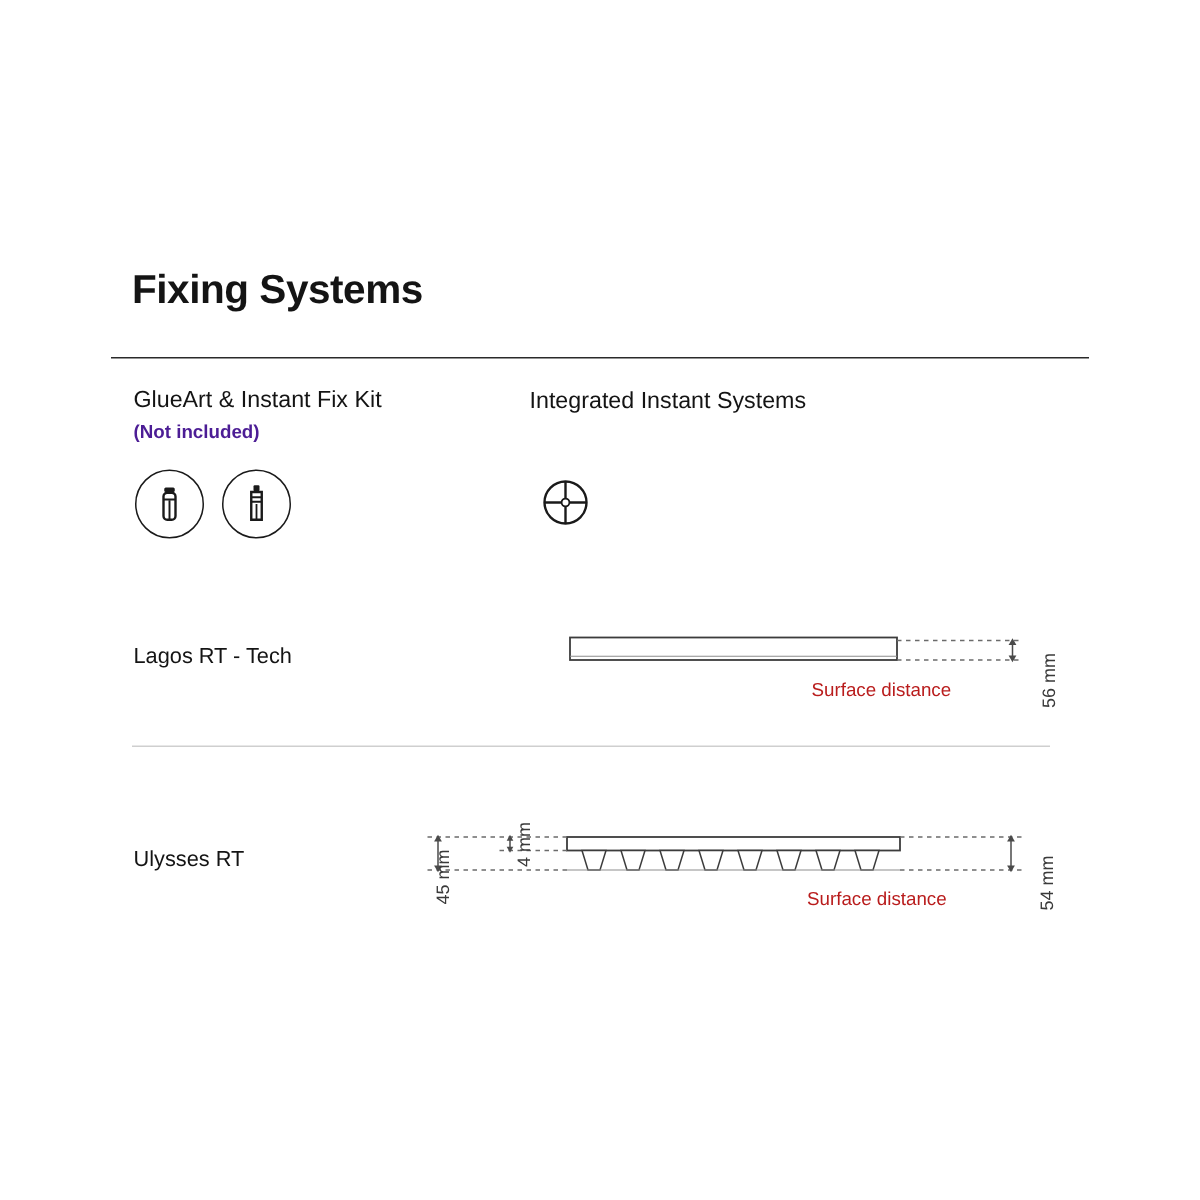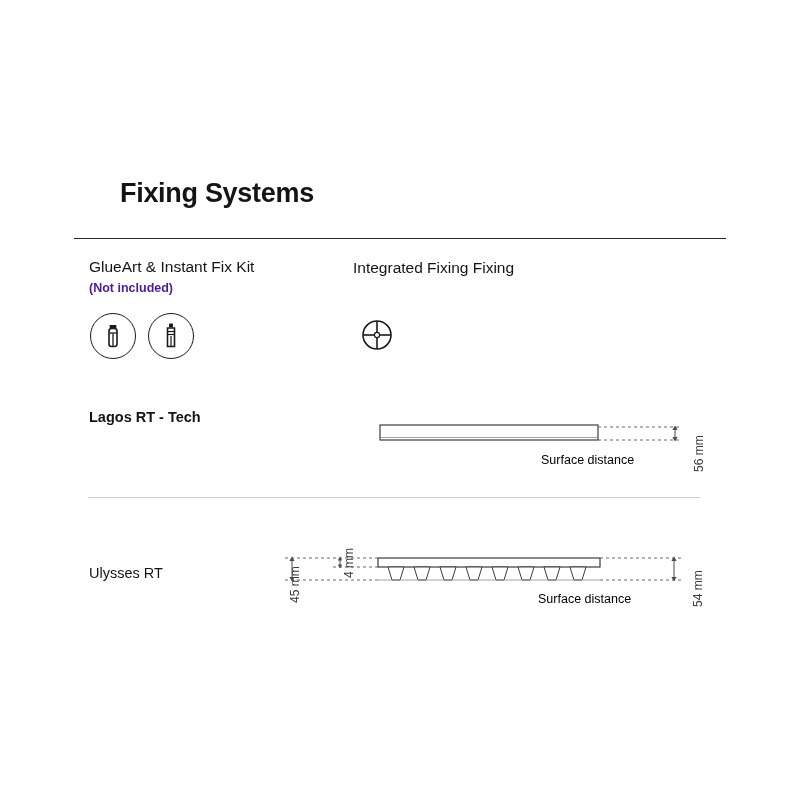--- a/index.html
+++ b/index.html
@@ -25,21 +25,20 @@
 
   
   .title {
     position: absolute;
     left: 88px;
     top: 178px;
     font-size: 27px;
     font-weight: bold;
     letter-spacing: -0.3px;
     color: #141414;
-    margin-left: 32px;
   }
 
   .rule-top {
     position: absolute;
     left: 74px;
     top: 238px;
     width: 652px;
     height: 1px;
     background: #2a2a2a;
   }
@@ -102,32 +101,32 @@
     width: 44px;
     height: 44px;
   }
 
   
   .row-label {
     position: absolute;
     font-size: 14.5px;
     color: #141414;
   }
-  .row1-label { left: 89px; top: 409px; font-weight: bold; }
+  .row1-label { left: 89px; top: 430px; }
   .row2-label { left: 89px; top: 565px; }
 
   
   .draw {
     position: absolute;
   }
 
   .surface-text {
     position: absolute;
     font-size: 12.5px;
-    color: #000000;
+    color: #b91c1c;
   }
   .sd1 { left: 541px; top: 453px; }
   .sd2 { left: 538px; top: 592px; }
 
   .vlabel {
     position: absolute;
     font-size: 12px;
     color: #3a3a3a;
     transform: rotate(-90deg);
     transform-origin: left top;
@@ -143,21 +142,21 @@
 </head>
 <body>
 
 <div class="page">
 
   <div class="title">Fixing Systems</div>
   <div class="rule-top"></div>
 
   <div class="head-left">GlueArt &amp; Instant Fix Kit</div>
   <div class="head-left-sub">(Not included)</div>
-  <div class="head-right">Integrated Fixing Fixing</div>
+  <div class="head-right">Integrated Instant Systems</div>
 
   <div class="icon-row">
     <span class="icon-circle">
       <svg width="44" height="44" viewBox="0 0 44 44">
         <rect x="18.5" y="11" width="7" height="3" rx="1" fill="#1a1a1a"></rect>
         <rect x="18" y="14.5" width="8" height="18" rx="2.5" fill="none" stroke="#1a1a1a" stroke-width="1.6"></rect>
         <line x1="18.3" y1="19" x2="25.7" y2="19" stroke="#1a1a1a" stroke-width="1.3"></line>
         <line x1="22" y1="19.5" x2="22" y2="32" stroke="#1a1a1a" stroke-width="1.3"></line>
       </svg>
     </span>

